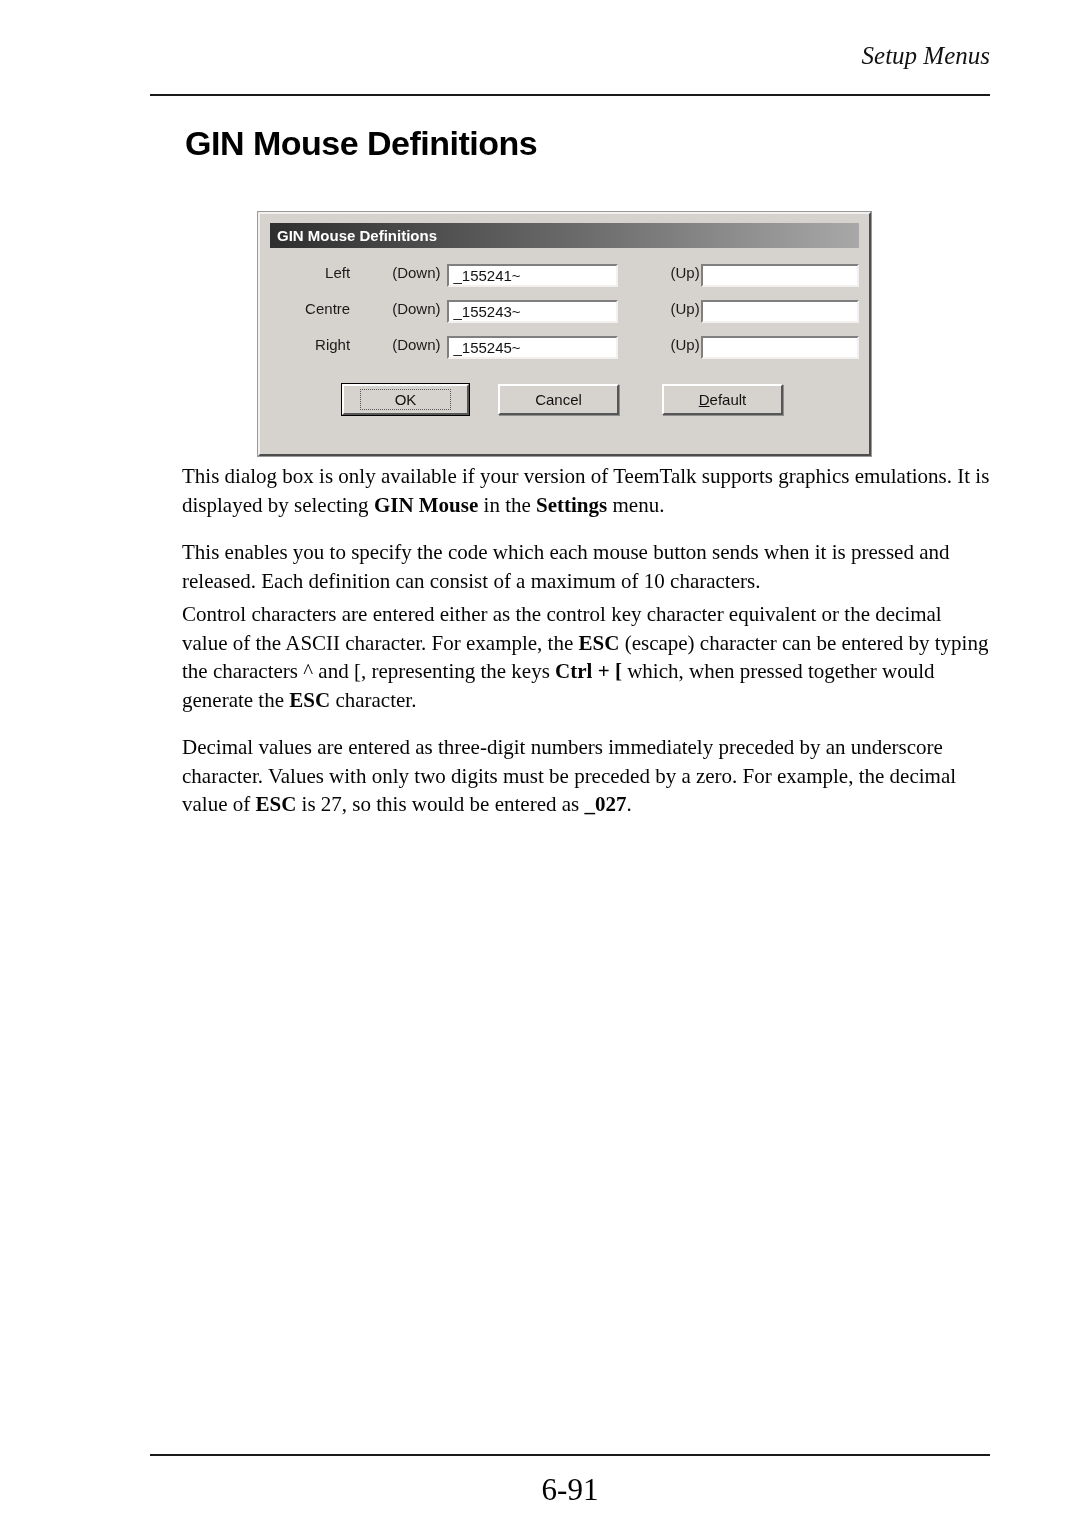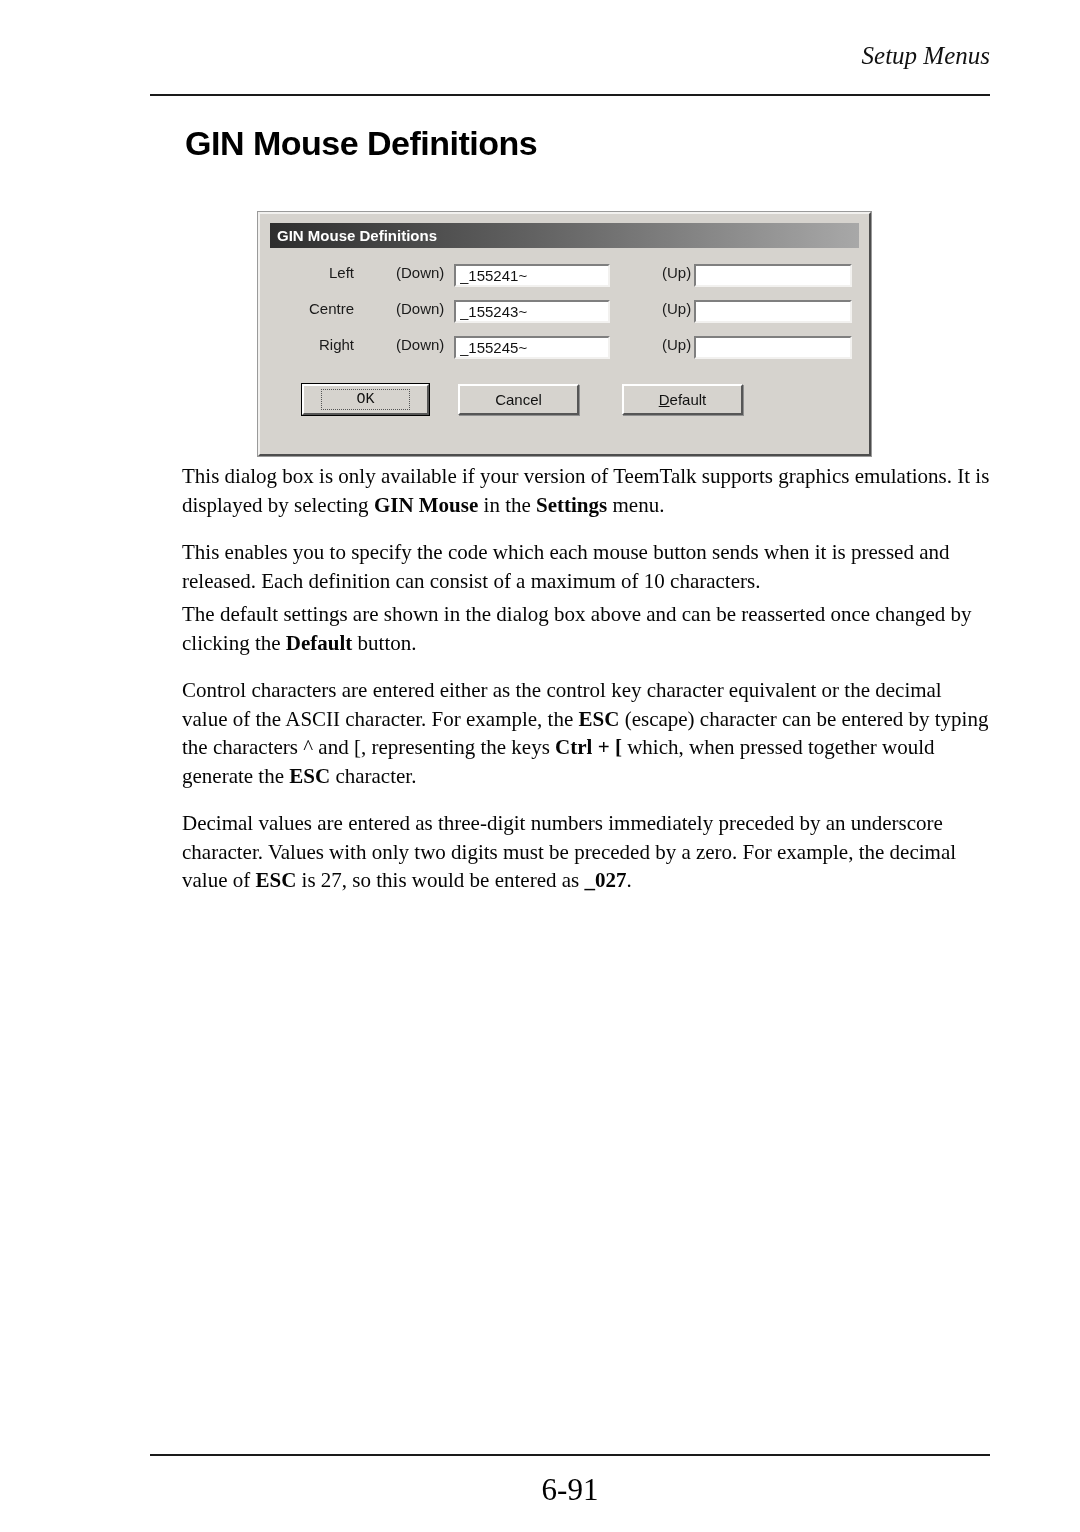--- a/index.html
+++ b/index.html
@@ -17,30 +17,30 @@
   
   .dialog { position:absolute; left:258px; top:212px; width:613px; height:244px;
             background:#d6d3ce; border:2px solid; border-color:#f2f1ef #4d4d4d #4d4d4d #f2f1ef;
             box-shadow:0 0 0 1px #9a9a9a; padding:9px 10px; font-family:"Liberation Sans", sans-serif; }
   .titlebar { height:25px; background:linear-gradient(90deg,#2e2e2e 0%, #6e6e6e 55%, #a8a8a8 100%);
               color:#fff; font:bold 15px "Liberation Sans", sans-serif; display:flex; align-items:center;
               padding:0 7px; margin-bottom:16px; }
   .drow { display:flex; align-items:flex-start; height:24px; margin:12px 0; font-size:15px; color:#1a1a1a; }
   .lbl   { width:84px; text-align:right; }
   .dlbl  { width:58px; margin-left:42px; }
-  .field { width:156px; height:23px; background:#fff; border:2px solid; border-color:#7f7f7f #f2f1ef #f2f1ef #7f7f7f;
+  .field { width:171px; height:23px; background:#fff; border:2px solid; border-color:#7f7f7f #f2f1ef #f2f1ef #7f7f7f;
            font:15px "Liberation Sans", sans-serif; padding:0 4px; color:#111; outline:none; }
   .ulbl  { width:32px; margin-left:52px; }
   .field.up { width:158px; }
 
   .btnrow { display:flex; align-items:center; margin-top:24px; }
   .btn { height:31px; width:121px; background:#d6d3ce; border:2px solid; border-color:#ffffff #565656 #565656 #ffffff;
          font:15px "Liberation Sans", sans-serif; color:#111; display:flex; align-items:center; justify-content:center;
          cursor:default; box-shadow:1px 1px 0 #8f8f8f; }
-  .btn.ok { width:127px; margin-left:32px; box-shadow:0 0 0 1px #000, 1px 1px 0 #6f6f6f;font-family:Liberation Mono, monospace; }
+  .btn.ok { width:127px; margin-left:72px; box-shadow:0 0 0 1px #000, 1px 1px 0 #6f6f6f; }
   .btn.ok .focus { border:1px dotted #555; padding:1px 34px; }
   .btn.cancel { margin-left:29px;justify-content:center; }
   .btn.default { margin-left:43px; }
   .u { text-decoration:underline; }
 
   
   .paras { position:absolute; left:182px; top:462px; width:808px; font:21px/28.5px "Liberation Serif", serif; color:#050505; }
   .paras p { margin:0 0 19px 0; }
   .paras p.tight { margin-bottom:5px; }
   .paras .b { font-weight:bold; }
@@ -97,21 +97,20 @@
     </button>
     <button class="btn default">
       <span><span class="u">D</span><span>efault</span></span>
     </button>
   </div>
 </div>
 
 <div class="paras">
   <p><span>This dialog box is only available if your version of TeemTalk supports graphics emulations. It is displayed by selecting </span><span class="b">GIN Mouse</span><span> in the </span><span class="b">Settings</span><span> menu.</span></p>
   <p class="tight"><span>This enables you to specify the code which each mouse button sends when it is pressed and released. Each definition can consist of a maximum of 10 characters.</span></p>
-  <p><span>The default settings are shown in the dialog box above and can be reasserted once changed by clicking the </span><span class="b">Default</span><span> button.</span></p>
   <p><span>Control characters are entered either as the control key character equivalent or the decimal value of the ASCII character. For example, the </span><span class="b">ESC</span><span> (escape) character can be entered by typing the characters ^ and  [, representing the keys </span><span class="b">Ctrl + [</span><span> which, when pressed together would generate the </span><span class="b">ESC</span><span> character.</span></p>
   <p><span>Decimal values are entered as three-digit numbers immediately preceded by an underscore character. Values with only two digits must be preceded by a zero. For example, the decimal value of </span><span class="b">ESC</span><span> is 27, so this would be entered as </span><span class="b">_027</span><span>.</span></p>
 </div>
 
 <div class="foot">
   <hr class="rule">
   <div class="page-number">6-91</div>
 </div>
 
 </body></html>

